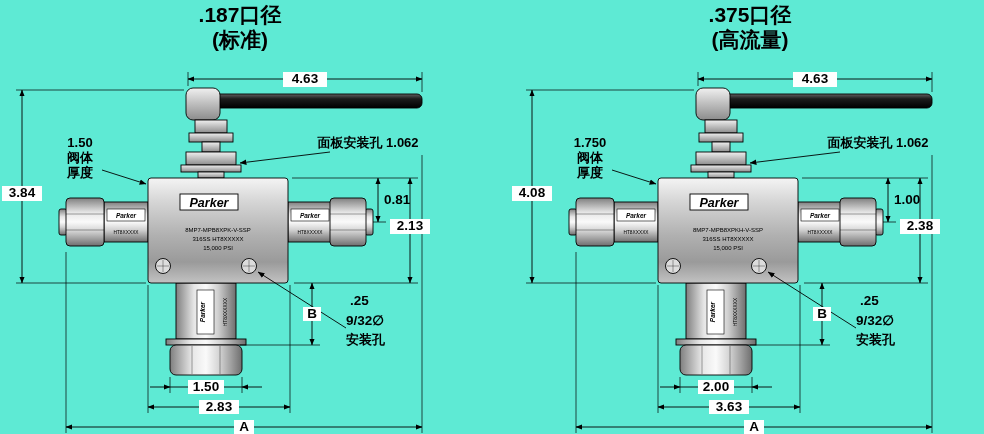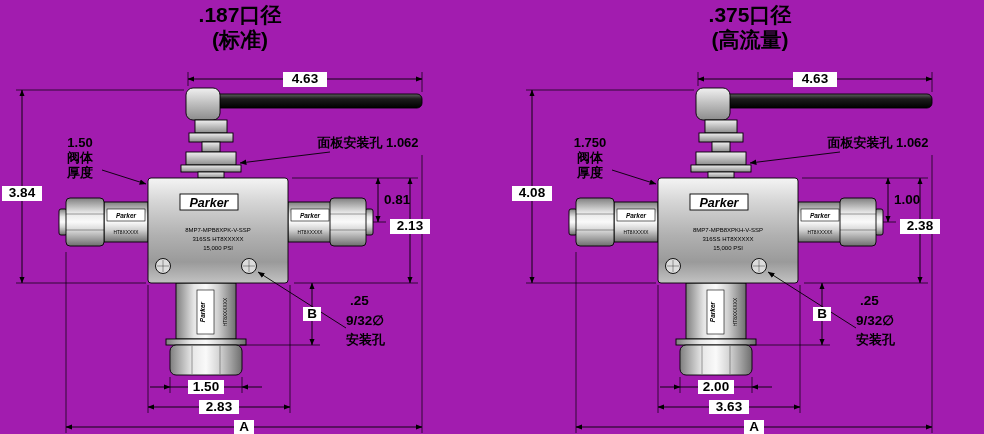--- a/index.html
+++ b/index.html
@@ -1,16 +1,16 @@
 <!DOCTYPE html>
 <html><head>
 <meta charset="utf-8">
 <style>
   html,body{margin:0;padding:0;background:#fff;}
-  .canvas{position:relative;width:984px;height:434px;background:#a21caf;overflow:hidden;
+  .canvas{position:relative;width:984px;height:434px;background:#5eead4;overflow:hidden;
           font-family:"Liberation Sans",sans-serif;}
   svg{display:block;}
   svg text{fill:#000;}
   .t-title{font:700 21px "Liberation Sans",sans-serif;text-anchor:middle;}
   .t-dim{font:600 13.5px "Liberation Sans",sans-serif;text-anchor:middle;}
   .t-dim-s{font:600 13.5px "Liberation Sans",sans-serif;text-anchor:start;}
   .t-callout{font:600 13px "Liberation Sans",sans-serif;text-anchor:middle;}
   .t-callout-s{font:600 13px "Liberation Sans",sans-serif;text-anchor:start;}
   .t-brand{font:italic 700 12.5px "Liberation Sans",sans-serif;text-anchor:middle;}
   .t-tiny{font:italic 700 6.5px "Liberation Sans",sans-serif;text-anchor:middle;}

